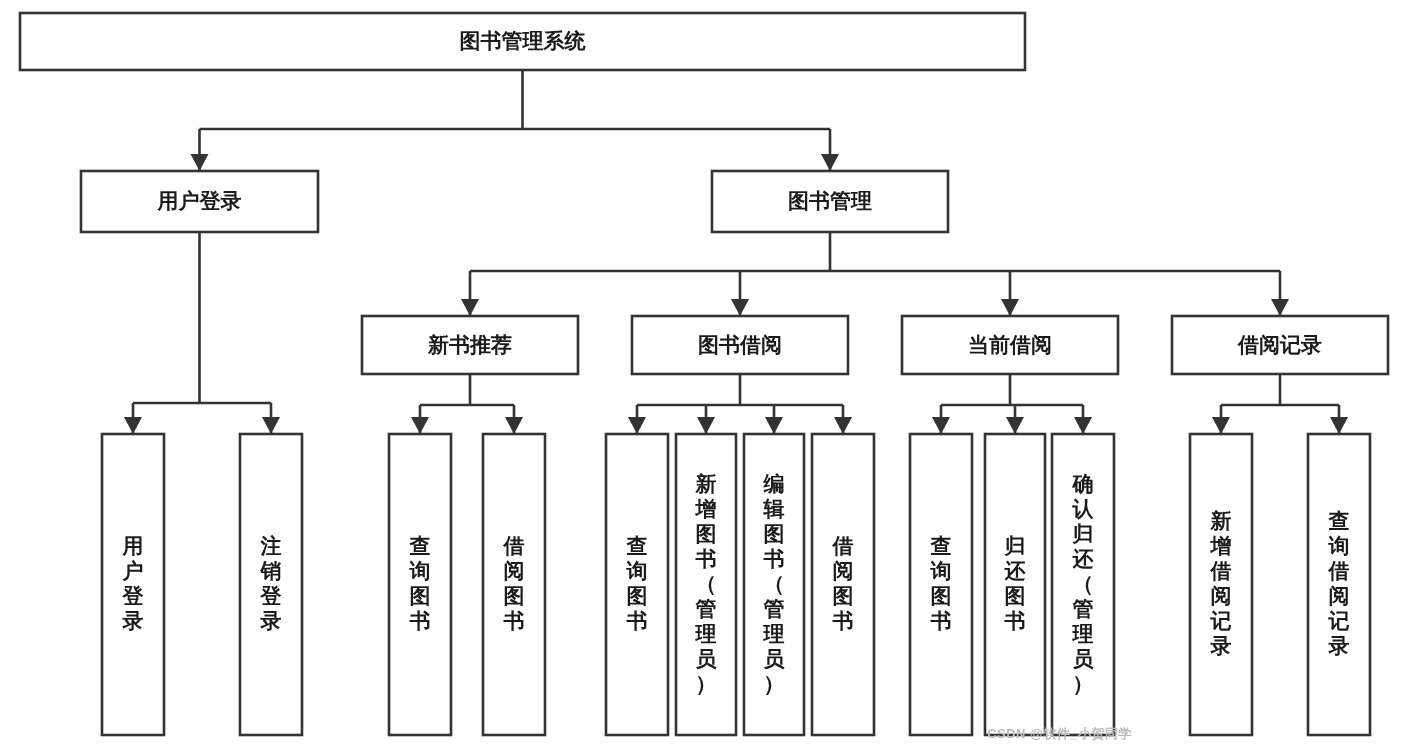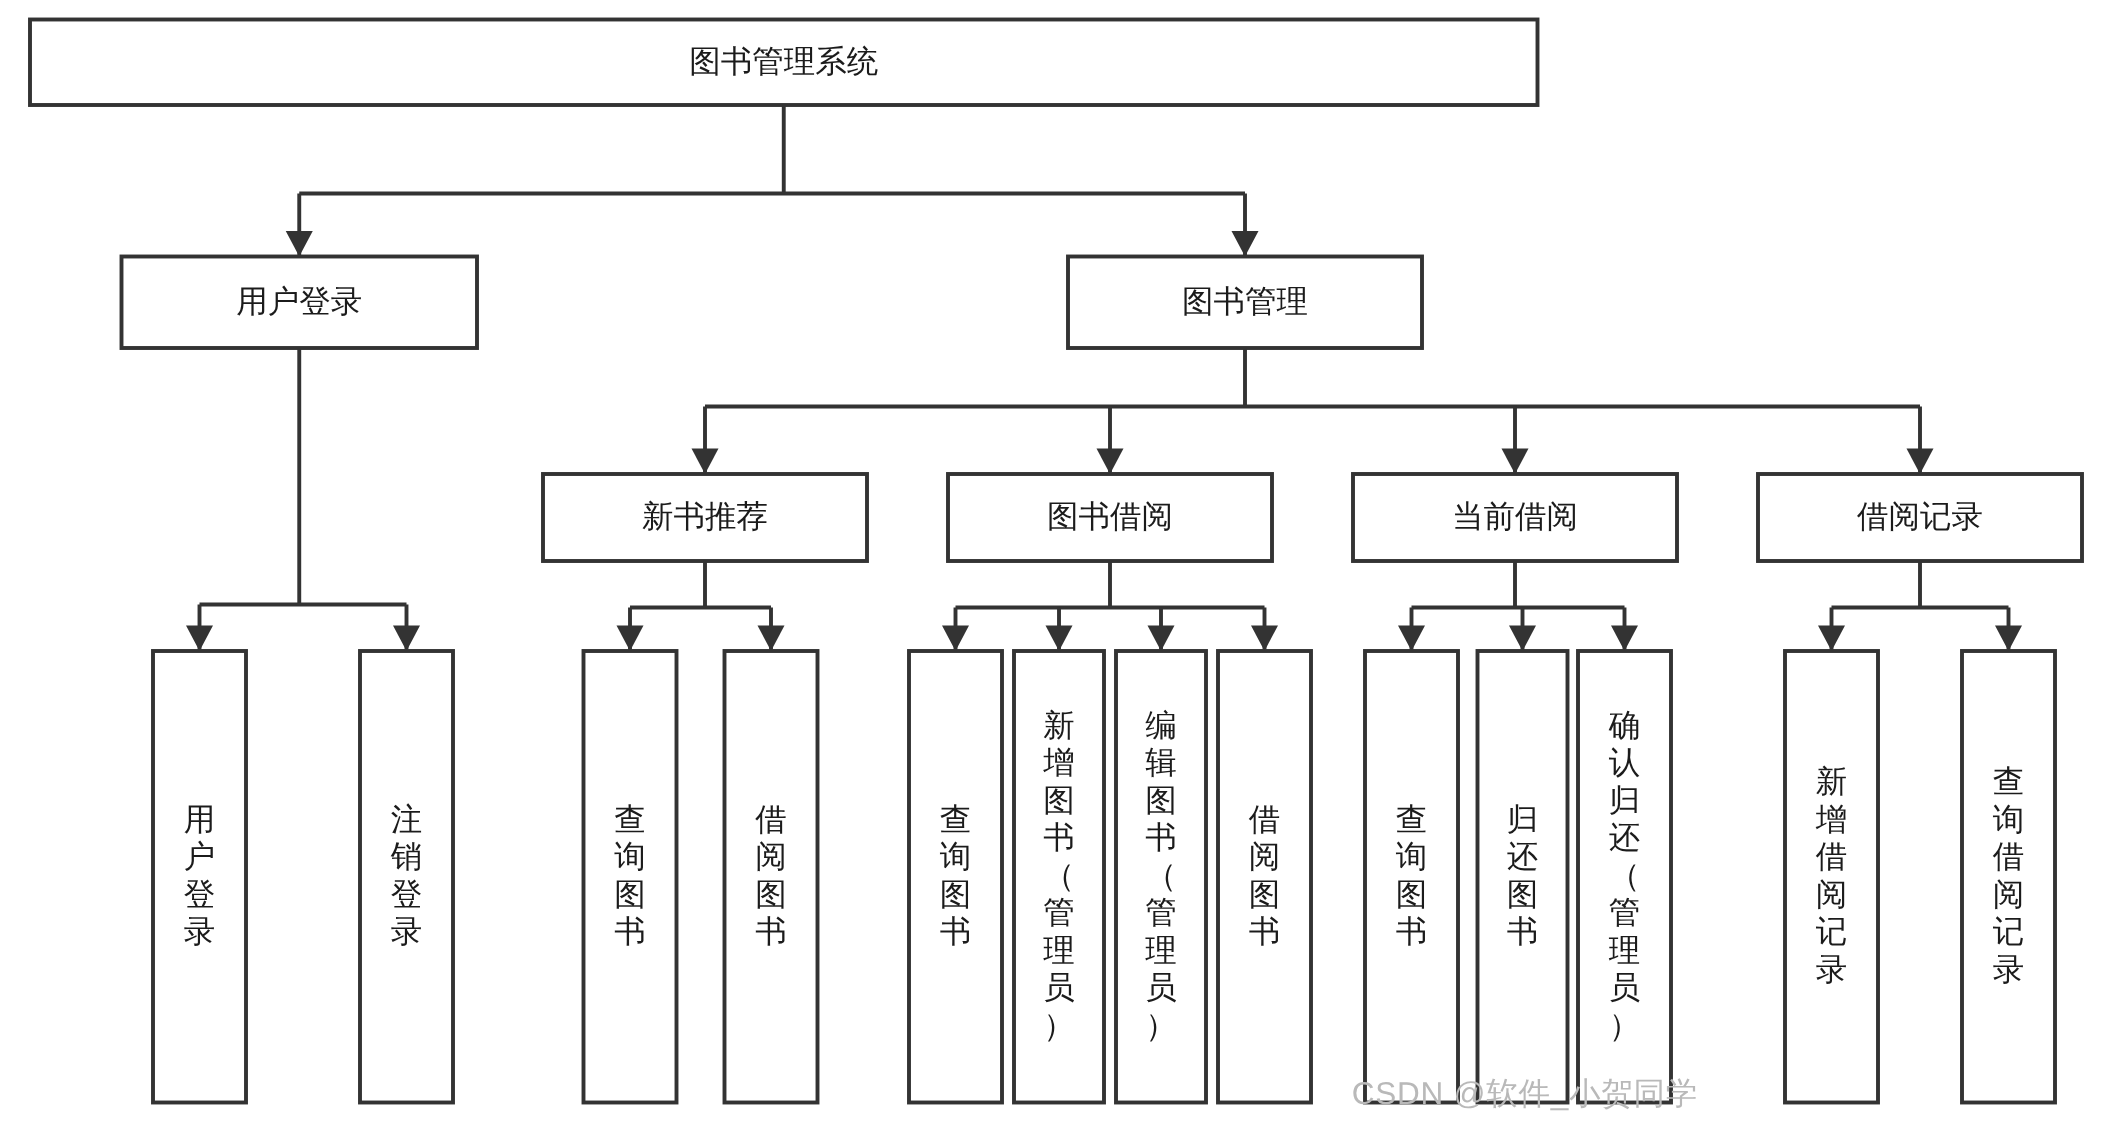--- a/index.html
+++ b/index.html
@@ -13,20 +13,21 @@
     overflow: hidden;
     font-family: "Liberation Sans", "DejaVu Sans", sans-serif;
     position: relative;
   }
   #diagram-root {
     position: absolute;
     left: 0;
     top: 0;
     width: 1138px;
     height: 747px;
+    font-weight: bold;
   }
   svg.diagram-canvas {
     display: block;
     width: 1405px;
     height: 747px;
   }
   .node-box {
     fill: #ffffff;
     stroke: #333333;
     stroke-width: 2.6;
@@ -53,21 +54,21 @@
     font-size: 21px;
     fill: #1b1b1b;
     text-anchor: middle;
     dominant-baseline: middle;
   }
   .watermark {
     position: absolute;
     right: 6px;
     bottom: 4px;
     font-family: "Liberation Sans", "DejaVu Sans", sans-serif;
-    font-size: 21px;
+    font-size: 13px;
     color: #b9b9b9;
     white-space: nowrap;
     letter-spacing: 0.5px;
   }
 </style>
 </head>
 <body>
 
 <div id="diagram-root">
   <svg class="diagram-canvas" viewBox="0 0 1405 747" xmlns="http://www.w3.org/2000/svg">

